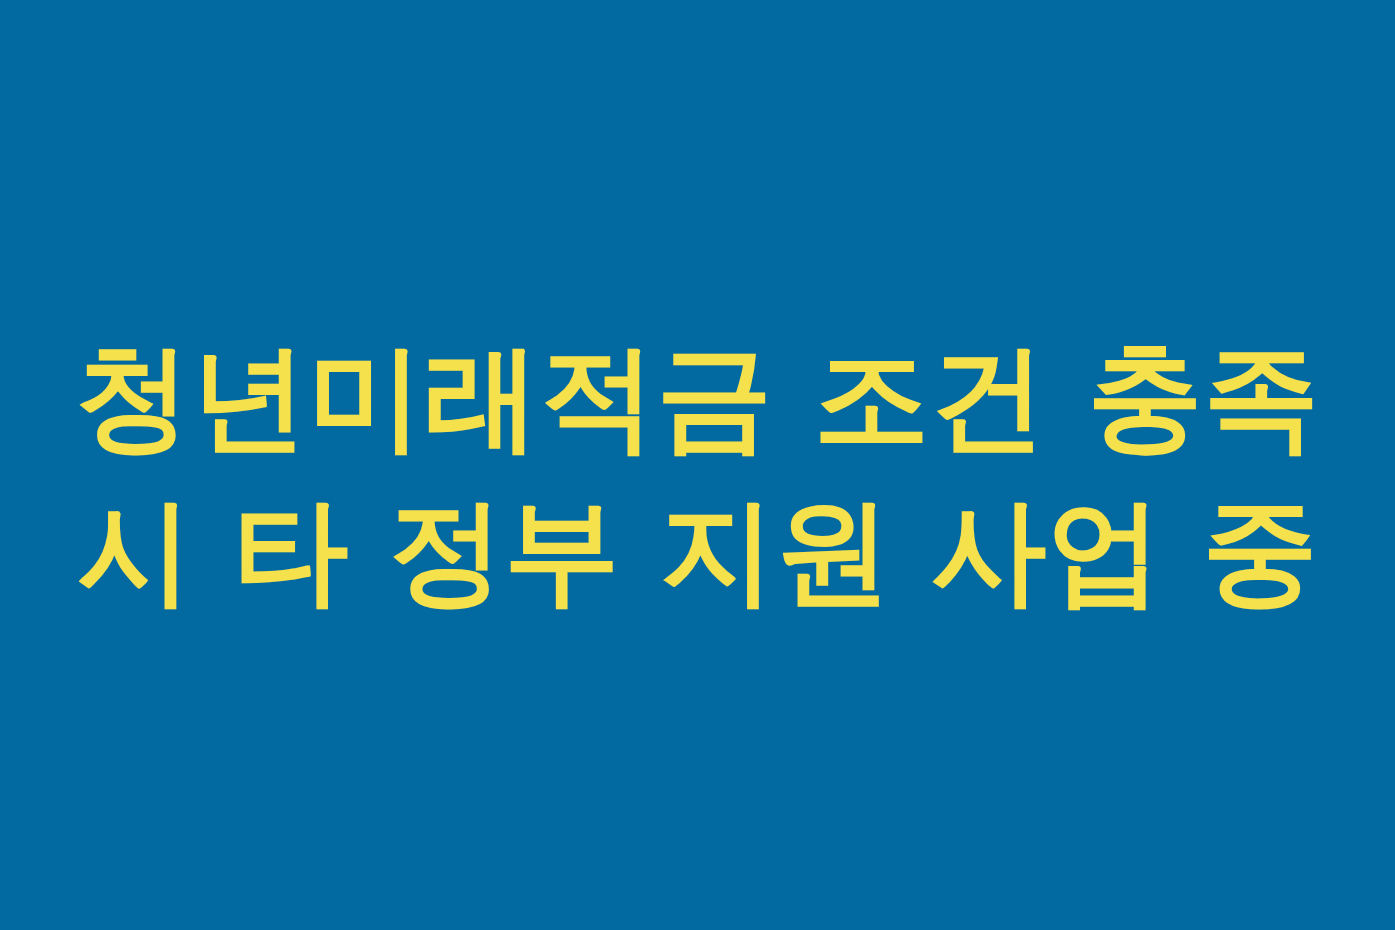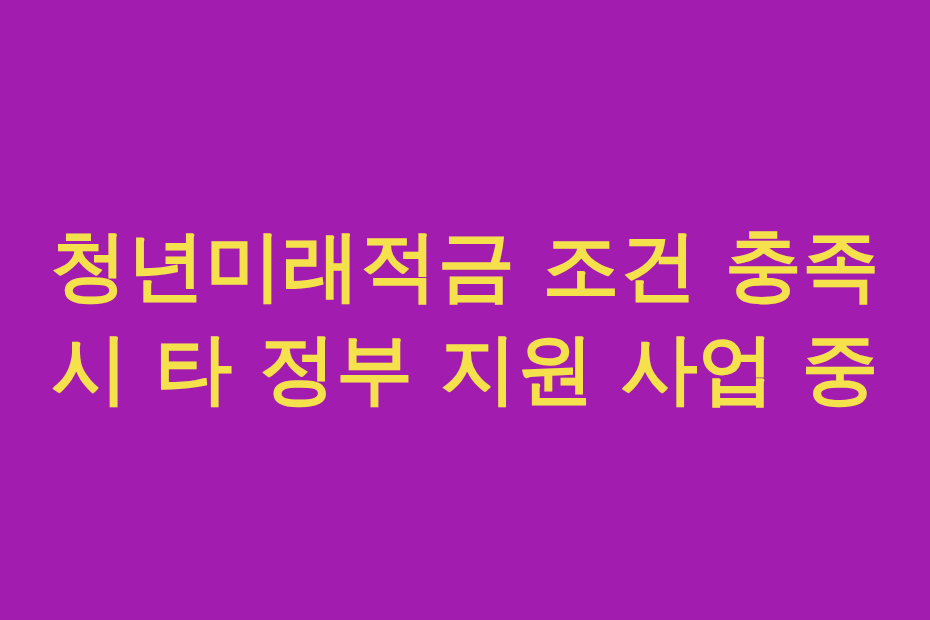--- a/index.html
+++ b/index.html
@@ -49,21 +49,21 @@
   }
 
   
   .headline-line.line-1 { font-size: 77px; }
   .headline-line.line-2 { font-size: 77px; letter-spacing: 0px; }
   .headline-line.line-3 { font-size: 77px; letter-spacing: 0px; }
 </style>
 </head>
 <body style="background-color: rgb(17, 107, 99);">
 
-<div id="thumbnail-canvas" style="background-color: #a21caf;">
+<div id="thumbnail-canvas" style="background-color: #0369a1;">
 
   <div id="headline-block">
 
     <span class="headline-line line-1" style="color: rgb(245, 225, 76);">청년미래적금 조건 충족</span>
 
     <span class="headline-line line-2" style="color: rgb(245, 225, 76);">시 타 정부 지원 사업 중</span>
 
 
   </div>
 </div>

